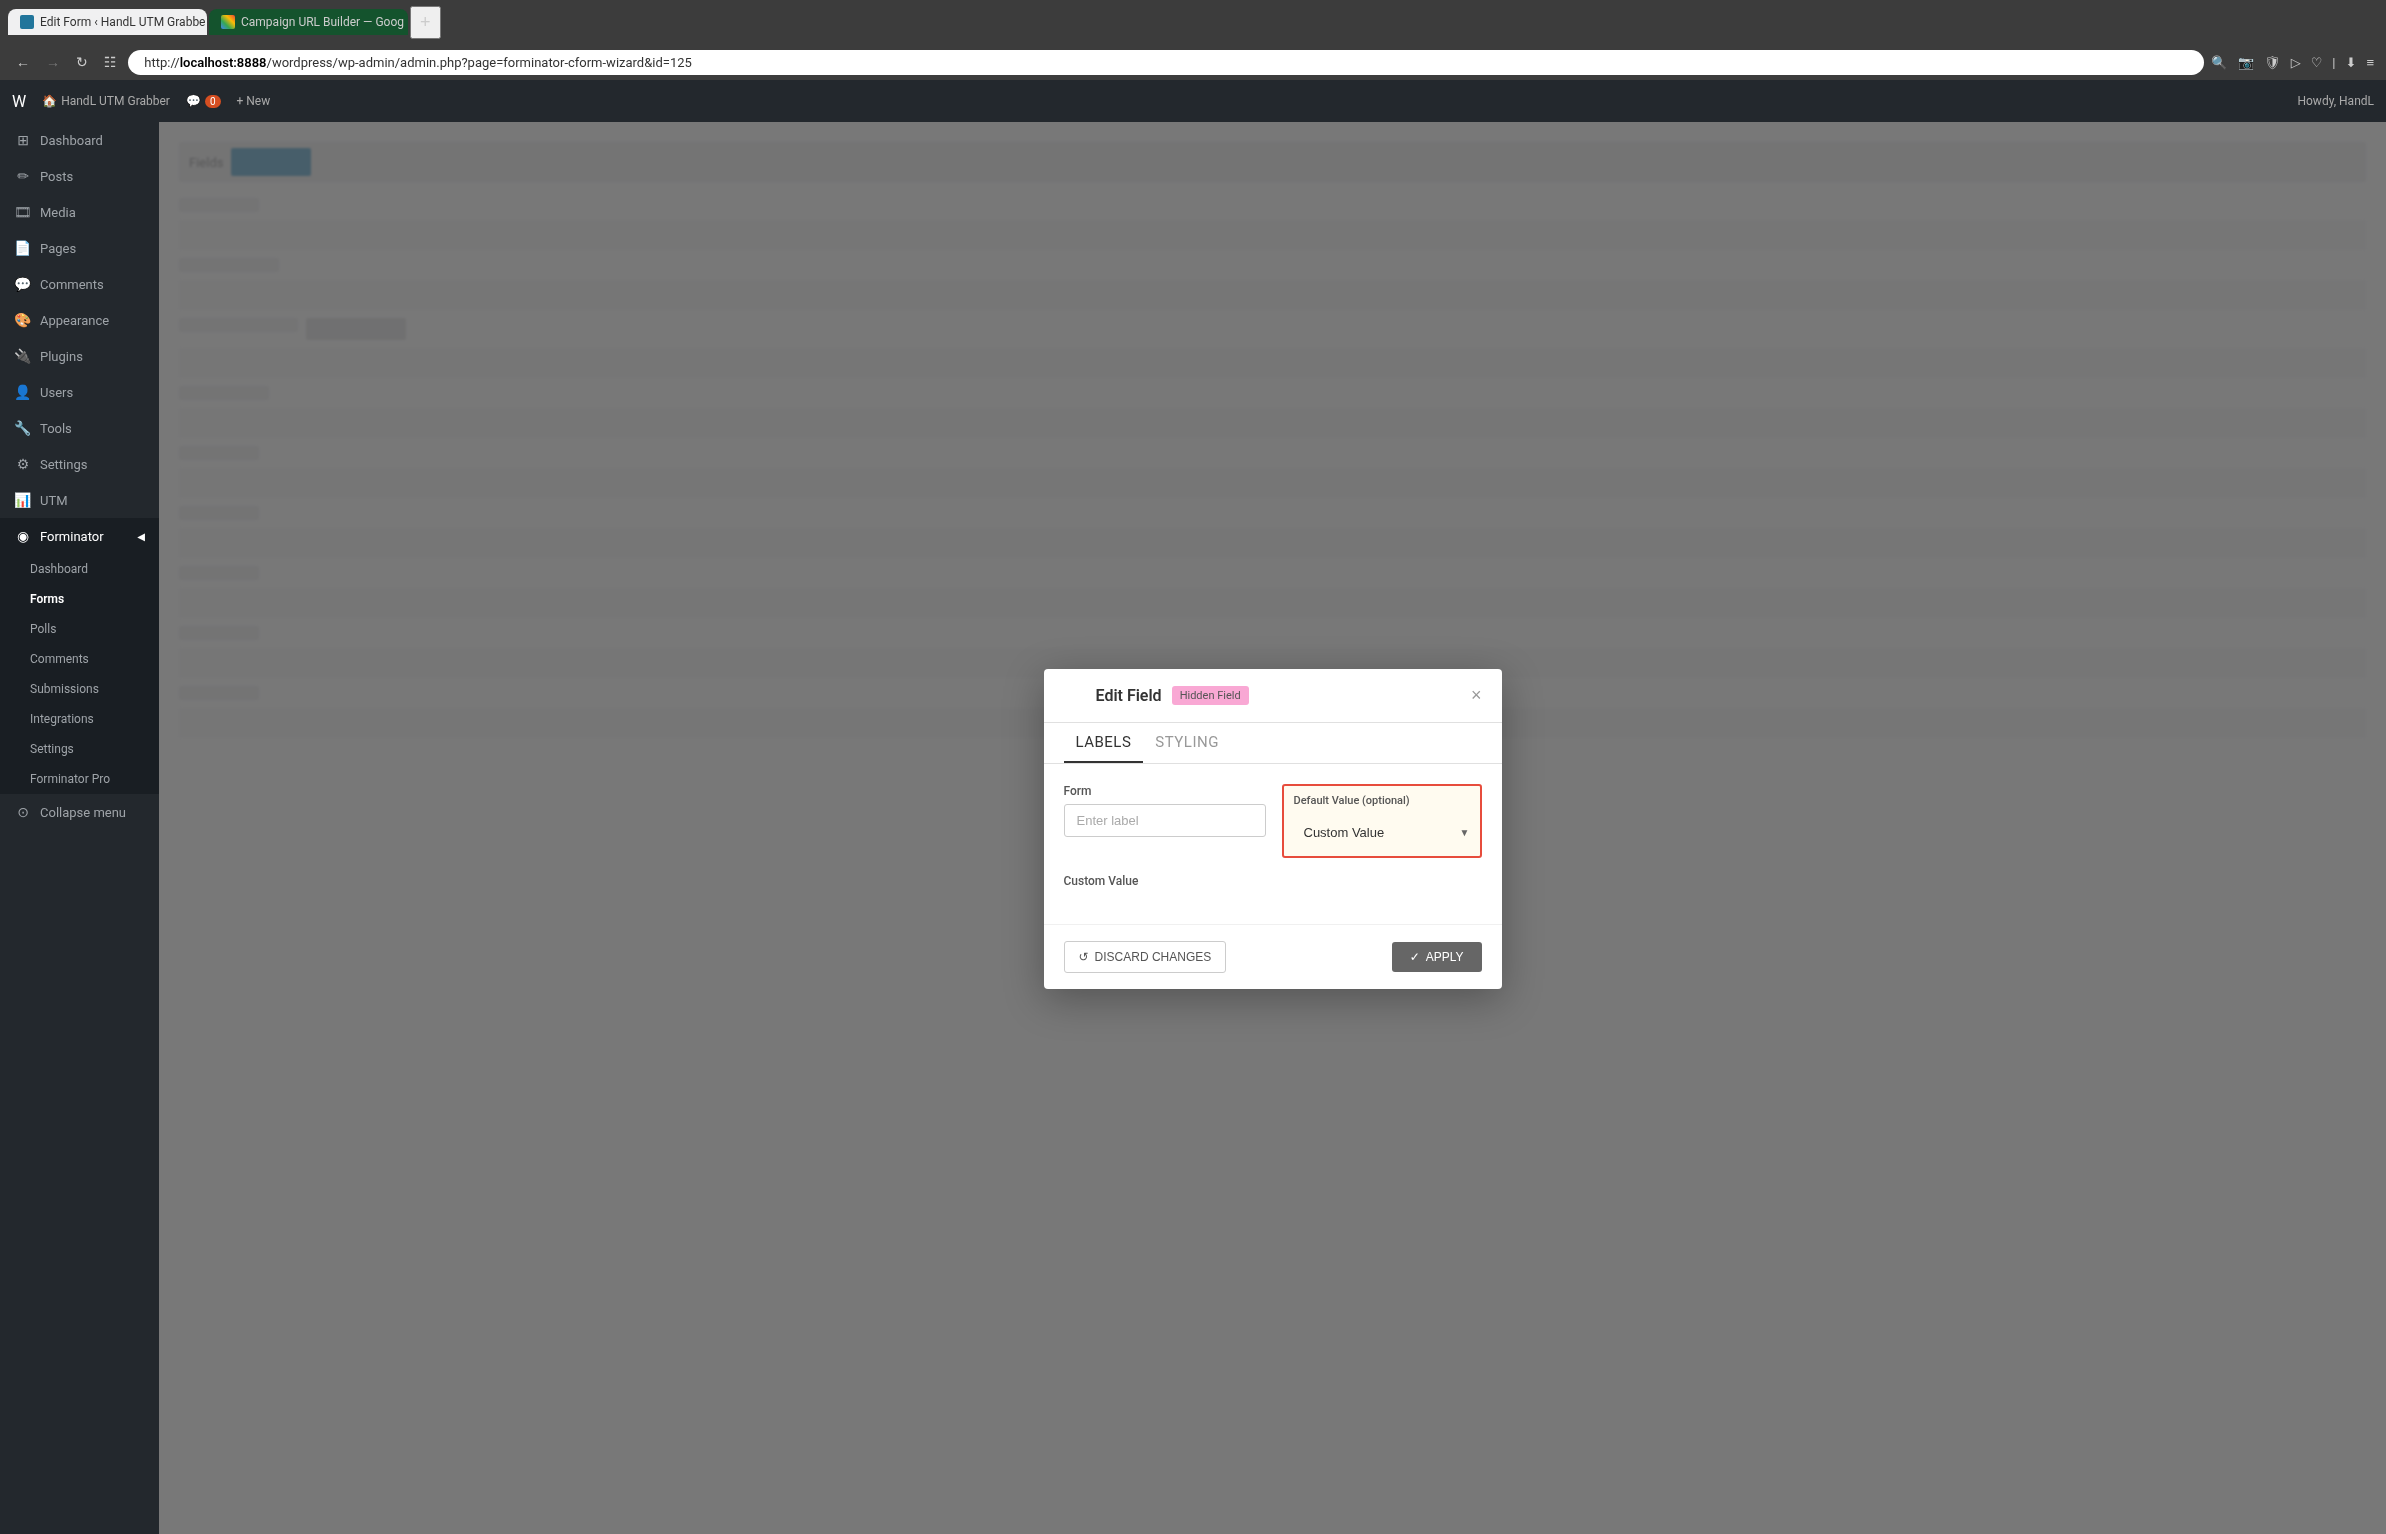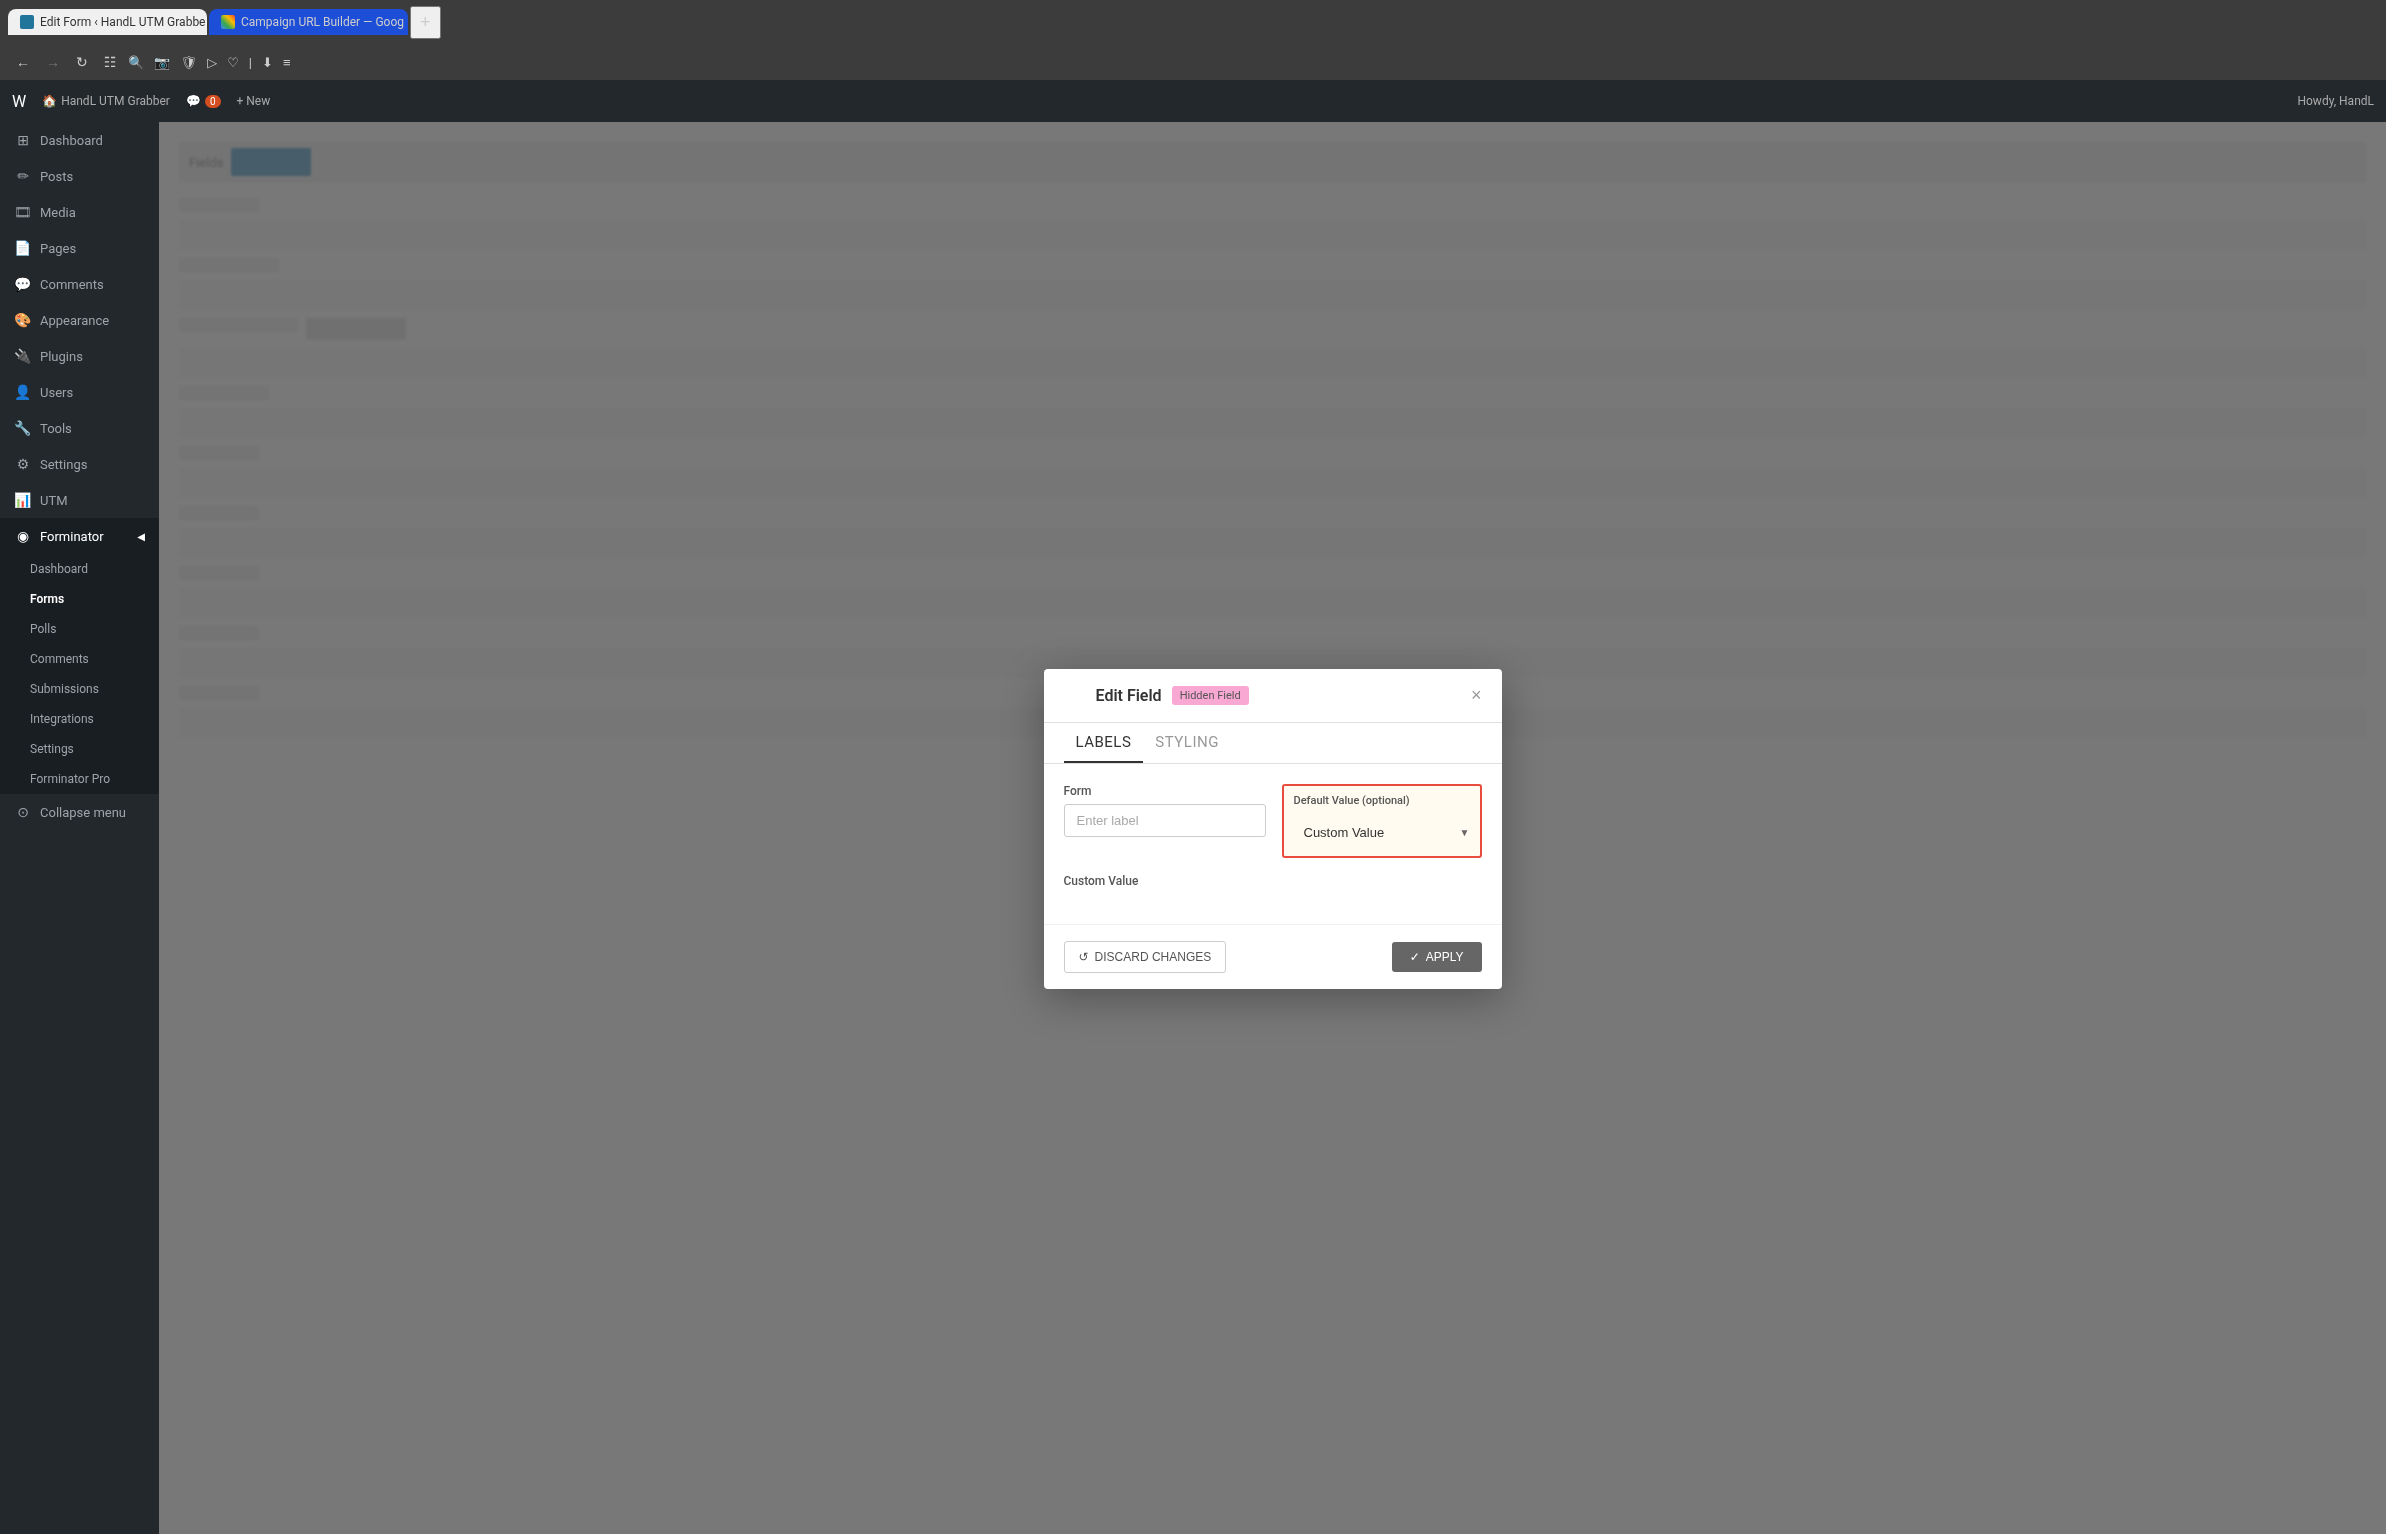--- a/index.html
+++ b/index.html
@@ -1,21 +1,21 @@
 <!DOCTYPE html>
 <html><head>
   <meta charset="utf-8">
   <style>
     * { box-sizing: border-box; margin: 0; padding: 0; }
     body { font-family: -apple-system, BlinkMacSystemFont, "Segoe UI", Roboto, sans-serif; font-size: 13px; background: #f0f0f1; overflow: hidden; }
 
     
     .browser-chrome { background: #3c3c3c; height: 80px; display: flex; flex-direction: column; gap: 8px; }
     .browser-tabs { display: flex; align-items: center; padding: 8px 8px 0; gap: 2px; height: 36px; }
-    .browser-tab { display: flex; align-items: center; gap: 6px; padding: 6px 12px; border-radius: 8px 8px 0 0; font-size: 12px; color: #ccc; background: #1d4ed8; max-width: 199px; overflow: hidden; white-space: nowrap; text-overflow: ellipsis; }
+    .browser-tab { display: flex; align-items: center; gap: 6px; padding: 6px 12px; border-radius: 8px 8px 0 0; font-size: 12px; color: #ccc; background: #14532d; max-width: 199px; overflow: hidden; white-space: nowrap; text-overflow: ellipsis; }
     .browser-tab.active { background: #f0f0f1; color: #333; }
     .browser-tab .tab-favicon { width: 14px; height: 14px; border-radius: 2px; background: #888; flex-shrink: 0; }
     .browser-tab .tab-favicon.wp { background: #21759b; }
     .browser-tab .tab-favicon.google { background: linear-gradient(45deg, #4285f4, #34a853, #fbbc05, #ea4335); }
     .new-tab-btn { color: #ccc; font-size: 18px; padding: 4px 8px; cursor: pointer; }
     .browser-toolbar { display: flex; align-items: center; padding: 4px 12px; gap: 8px; height: 44px; background: #3c3c3c; }
     .nav-btn { color: #ccc; font-size: 14px; padding: 4px; cursor: pointer; background: none; border: none; }
     .nav-btn:disabled { opacity: 0.4; }
     .address-bar { flex: 1; background: #fff; border-radius: 20px; padding: 5px 16px; font-size: 13px; color: #333; display: flex; align-items: center; }
     .address-bar-text { color: #333; font-size: 13px; }
@@ -114,20 +114,25 @@
       <span>Campaign URL Builder — Goog</span>
 
     </div>
     <button class="new-tab-btn">+</button>
   </div>
   <div class="browser-toolbar">
     <button class="nav-btn">←</button>
     <button class="nav-btn" disabled="">→</button>
     <button class="nav-btn">↻</button>
     <button class="nav-btn">☷</button>
+    <div class="address-bar">
+      <span class="address-bar-text">
+        http://<span class="highlight">localhost</span><span class="highlight">:8888</span>/wordpress/wp-admin/admin.php?page=forminator-cform-wizard&amp;id=125
+      </span>
+    </div>
     <div class="toolbar-icons">
       <span>🔍</span>
       <span>📷</span>
       <span>🛡</span>
       <span>▷</span>
       <span>♡</span>
       <span>|</span>
       <span>⬇</span>
       <span>≡</span>
     </div>

